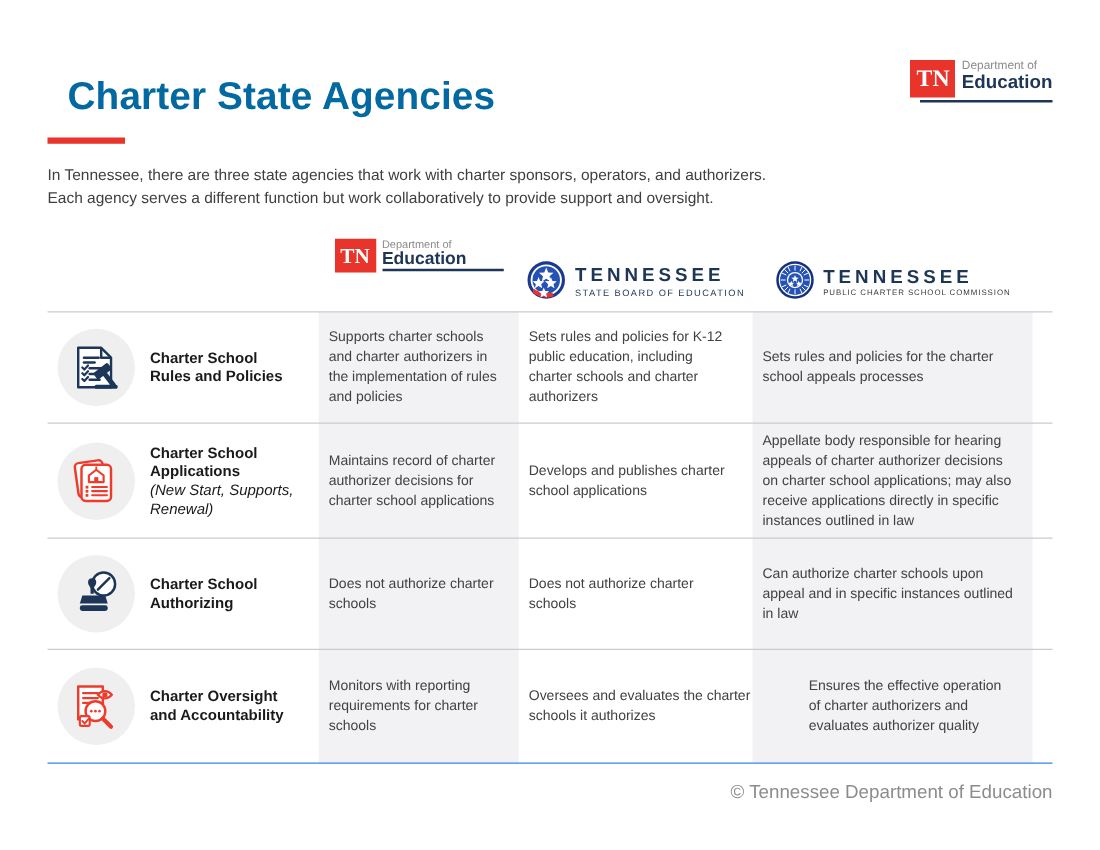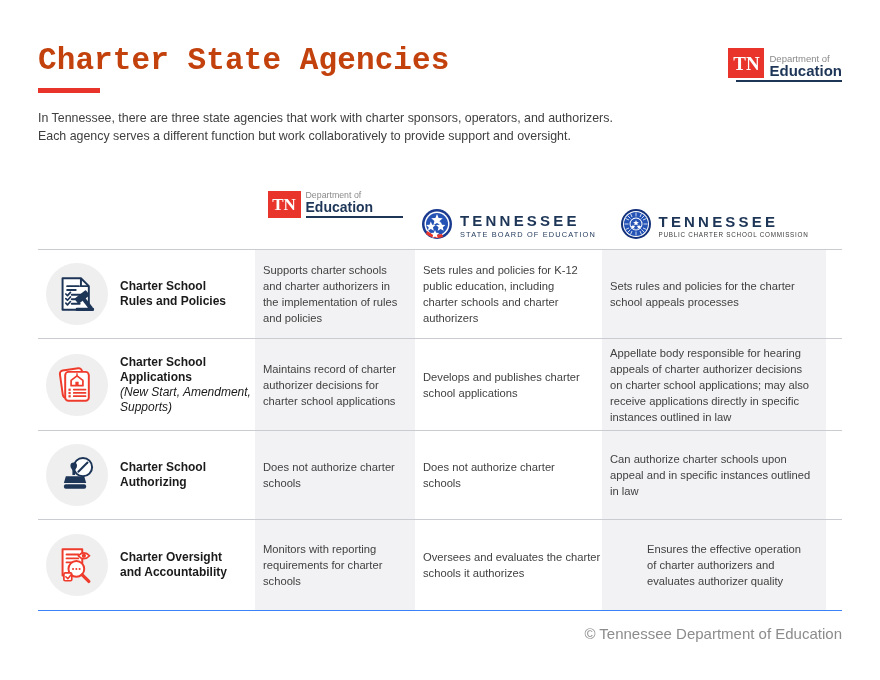--- a/index.html
+++ b/index.html
@@ -24,46 +24,46 @@
 
   
   .header {
     position: absolute;
     left: 38px;
     top: 44px;
     right: 38px;
     height: 110px;
   }
   .page-title {
-    font-family: Liberation Mono, monospace;
+    font-family: Liberation Sans, sans-serif;
     font-weight: bold;
     font-size: 31px;
     line-height: 34px;
-    color: #c2410c;
+    color: #0369a1;
     letter-spacing: 0.1px;
-    margin: 0;
+    margin: 16px;
   }
   .title-rule {
     width: 62px;
     height: 5px;
     background: #e8342a;
     margin-top: 10px;
   }
   .intro {
     margin-top: 16px;
     font-size: 12.4px;
     line-height: 18px;
     color: #3f3f3f;
   }
   .intro div { white-space: nowrap; }
 
   
   .tn-doe-logo {
     display: inline-flex;
-    align-items: flex-end;
+    align-items: flex-start;
   }
   .tn-doe-mark {
     background: #e8342a;
     color: #ffffff;
     font-family: "Liberation Serif", serif;
     font-weight: bold;
     display: flex;
     align-items: center;
     justify-content: center;
     line-height: 1;
@@ -388,21 +388,21 @@
             <g fill="#ef3b2c">
               <rect x="19" y="37.5" width="3.4" height="3.4"></rect>
               <rect x="19" y="42.5" width="3.4" height="3.4"></rect>
               <rect x="19" y="47.5" width="3.4" height="3.4"></rect>
             </g>
           </svg>
         </div>
         <div class="label-text">
           <div>Charter School</div>
           <div>Applications</div>
-          <div class="label-sub">(New Start, Amendment, Supports)</div>
+          <div class="label-sub">(New Start, Supports, Renewal)</div>
         </div>
       </div>
       <div class="cell-body cell-1">
         <p>Maintains record of charter authorizer decisions for charter school applications</p>
       </div>
       <div class="cell-body cell-2">
         <p>Develops and publishes charter school applications</p>
       </div>
       <div class="cell-body cell-3">
         <p>Appellate body responsible for hearing appeals of charter authorizer decisions on charter school applications; may also receive applications directly in specific instances outlined in law</p>

